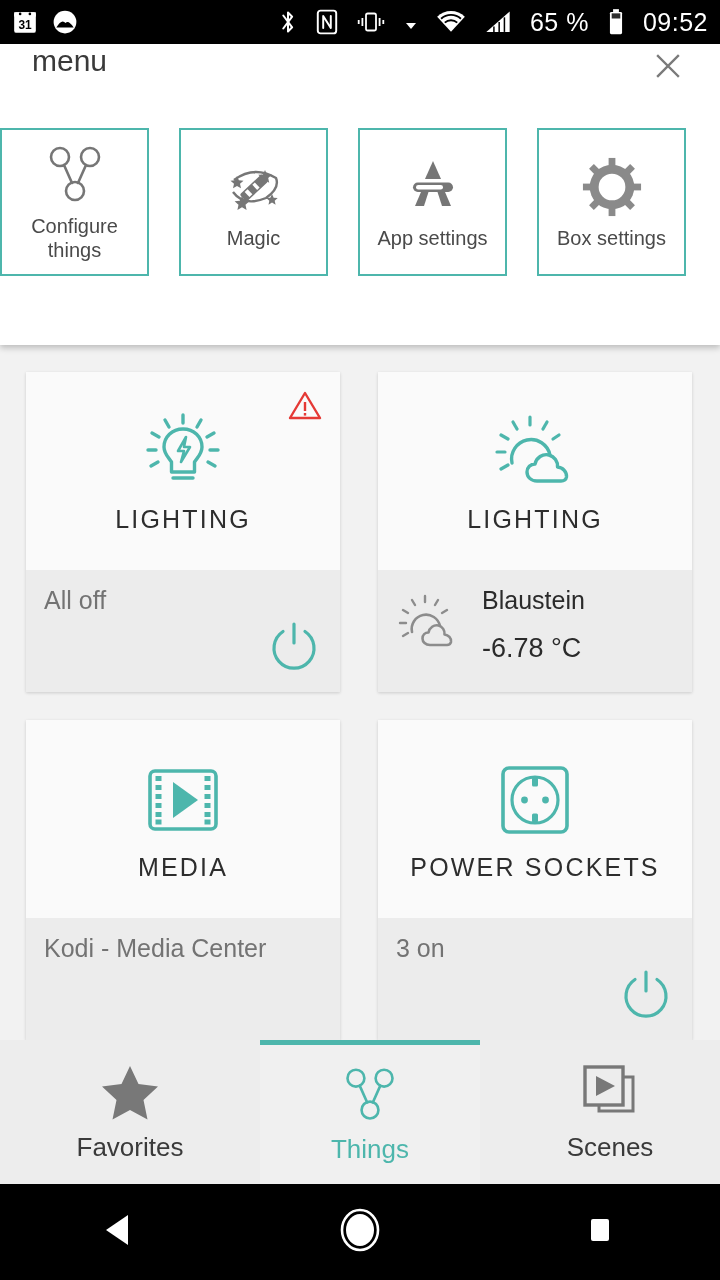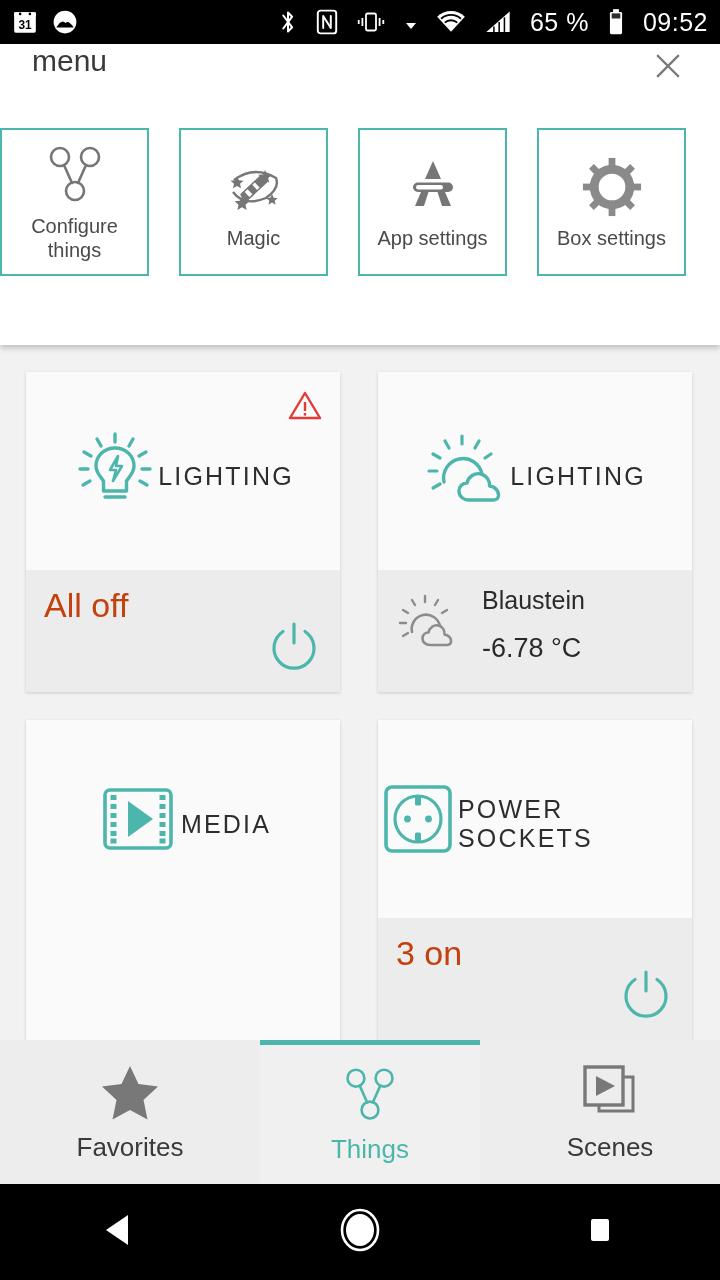--- a/index.html
+++ b/index.html
@@ -49,33 +49,33 @@
   .tiles {
     position:absolute; top:360px; left:0; width:720px;
     padding:12px 26px; display:flex; flex-wrap:wrap; gap:28px 38px;
   }
   .tile {
     width:314px; height:320px; background:#fafafa;
     box-shadow:0 1px 3px rgba(0,0,0,.16); position:relative;
     display:flex; flex-direction:column; cursor:pointer;
   }
   .tile-top {
-    height:198px; display:flex; 
+    height:198px; display:flex; flex-direction:column;
     align-items:center; justify-content:center; position:relative;
   }
   .tile-warn { position:absolute; top:18px; right:18px; }
   .tile-ico { height:86px; display:flex; align-items:center; justify-content:center; }
   .tile-title {
     font-size:25px; color:#2d2d2d; letter-spacing:2.2px; margin-top:10px;
   }
   .tile-bottom {
     flex:1; background:#ececec; position:relative; padding:16px 18px;
     display:flex; align-items:flex-start;
   }
-  .tile-status { font-size:34px; color:#c2410c; }
+  .tile-status { font-size:25px; color:#737373; }
   .tile-power { position:absolute; right:18px; bottom:14px; cursor:pointer; }
 
   .wx-row { display:flex; align-items:center; gap:20px; }
   .wx-ico { flex:none; }
   .wx-text { display:flex; flex-direction:column; gap:18px; }
   .wx-place { font-size:25px; color:#2b2b2b; }
   .wx-temp { font-size:27px; color:#2b2b2b; }
 
   
   .bottomnav {
@@ -361,20 +361,23 @@
               <rect x="64.5" y="34" width="6" height="5"></rect>
               <rect x="64.5" y="43" width="6" height="5"></rect>
               <rect x="64.5" y="52" width="6" height="5"></rect>
               <rect x="64.5" y="59.5" width="6" height="5"></rect>
               <path d="M33 22 L58 40 L33 58 Z"></path>
             </g>
           </svg>
         </div>
         <div class="tile-title">MEDIA</div>
       </div>
+      <div class="tile-bottom">
+        <div class="tile-status">Kodi - Media Center</div>
+      </div>
     </div>
 
     <div class="tile">
       <div class="tile-top">
         <div class="tile-ico">
           <svg width="80" height="80" viewBox="0 0 80 80">
             <rect x="8" y="8" width="64" height="64" rx="6" stroke="#4db6ac" stroke-width="3.6" fill="none"></rect>
             <circle cx="40" cy="40" r="23" stroke="#4db6ac" stroke-width="3.2" fill="none"></circle>
             <circle cx="29.5" cy="40" r="3.4" fill="#4db6ac"></circle>
             <circle cx="50.5" cy="40" r="3.4" fill="#4db6ac"></circle>

